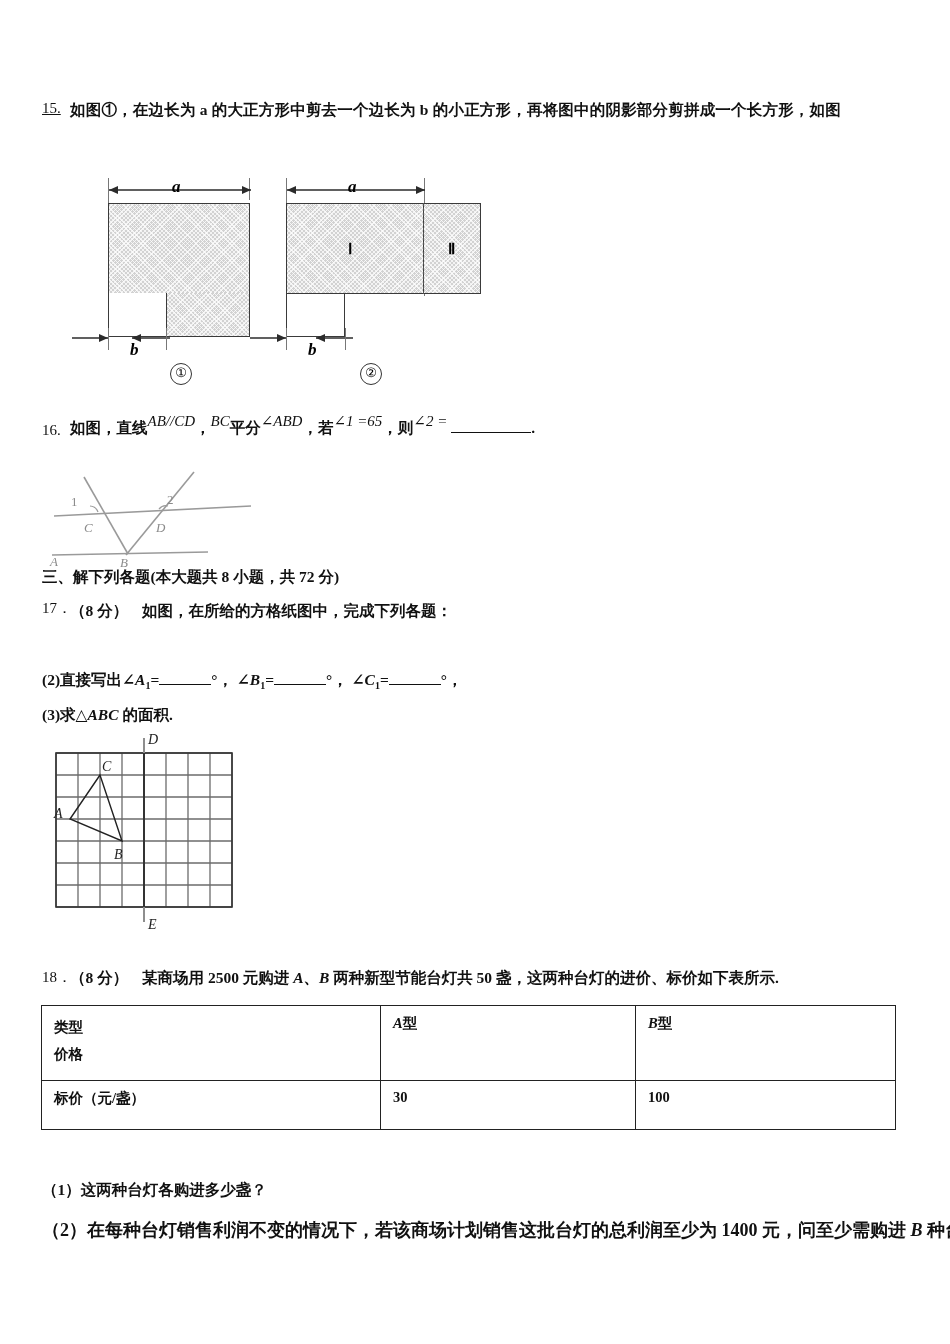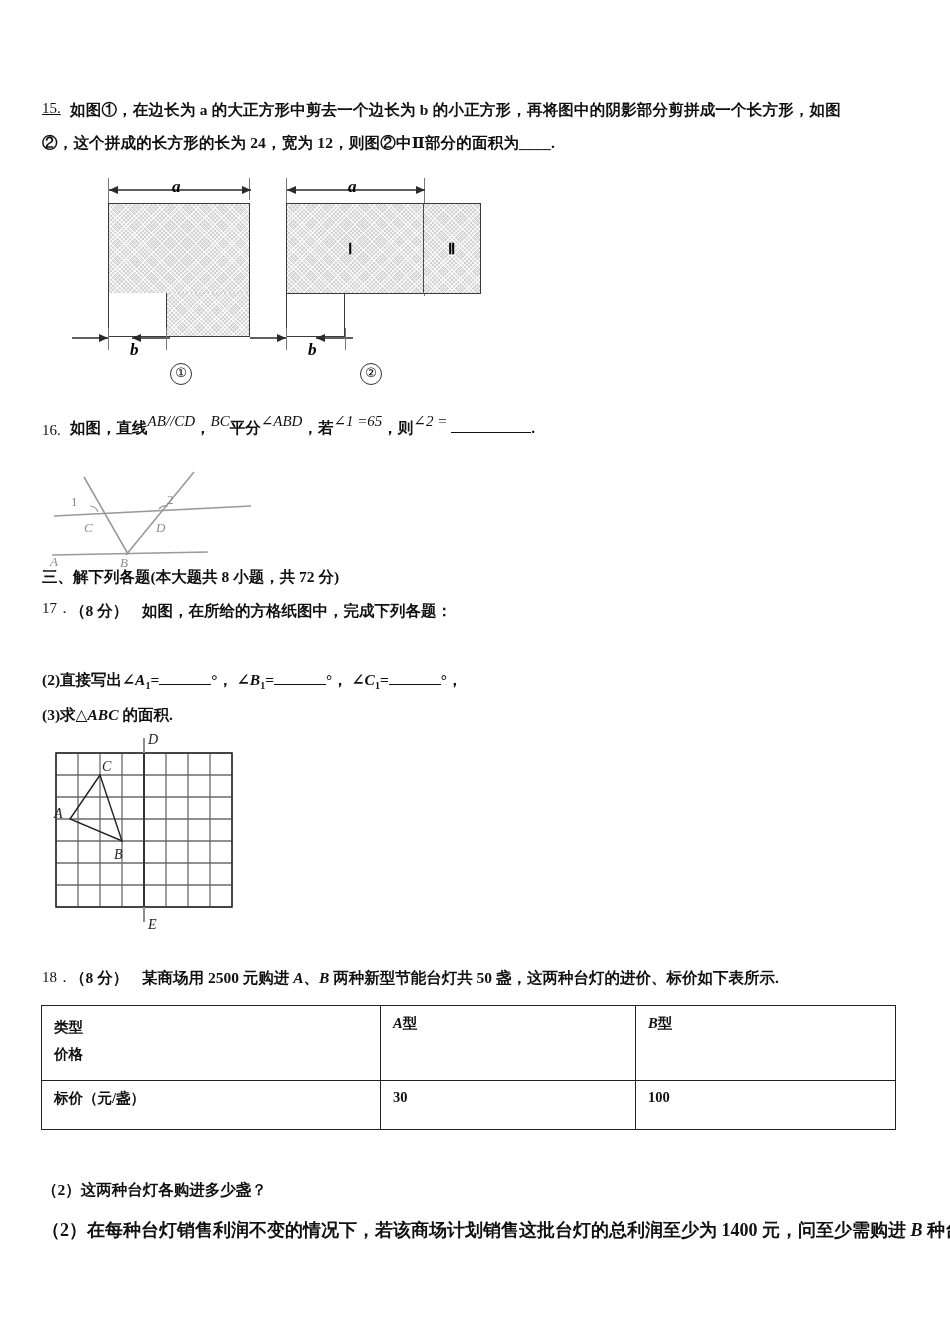--- a/index.html
+++ b/index.html
@@ -115,21 +115,20 @@
   .cellline { display: block; line-height: 1.85; }
   .typ-it { font-style: italic; }
 </style>
 </head>
 <body>
 
 <div class="page">
 
   <div class="txt q-num" style="left:42px; top:100px;text-decoration:underline;">15.</div>
   <div class="txt body-cn" style="left:70px; top:100px; font-size:15.5px;">如图①，在边长为 a 的大正方形中剪去一个边长为 b 的小正方形，再将图中的阴影部分剪拼成一个长方形，如图</div>
-  <div class="txt body-cn" style="left:42px; top:133px; font-size:15.5px;">②，这个拼成的长方形的长为 24，宽为 12，则图②中Ⅱ部分的面积为____.</div>
 
   <div class="fig1">
 
     <div class="tick" style="left:48px; top:10px; height:150px;"></div>
     <div class="tick" style="left:189px; top:10px; height:22px;"></div>
 
     <svg style="position:absolute; left:44px; top:15px;" width="152" height="14">
       <line x1="5" y1="7" x2="147" y2="7" stroke="#2b2b2b" stroke-width="1.4"></line>
       <polygon points="5,7 14,3 14,11" fill="#2b2b2b"></polygon>
       <polygon points="147,7 138,3 138,11" fill="#2b2b2b"></polygon>
@@ -284,18 +283,18 @@
       </td>
     </tr>
     <tr>
       <td class="c1 mid">标价（元/盏）</td>
       <td class="c2 mid">30</td>
       <td class="mid">100</td>
     </tr>
   </tbody>
     </table>
 
-  <div class="txt bold-cn" style="left:42px; top:1180px; font-size:15.5px;">（2）这两种台灯各购进多少盏？</div>
+  <div class="txt bold-cn" style="left:42px; top:1180px; font-size:15.5px;">（1）这两种台灯各购进多少盏？</div>
   <div class="txt bold-cn" style="left:42px; top:1218px; font-size:18px;">
     <span>（2）在每种台灯销售利润不变的情况下，若该商场计划销售这批台灯的总利润至少为 1400 元，问至少需购进 </span><span class="typ-it">B</span><span> 种台</span>
   </div>
 
 </div>
 
 </body></html>

